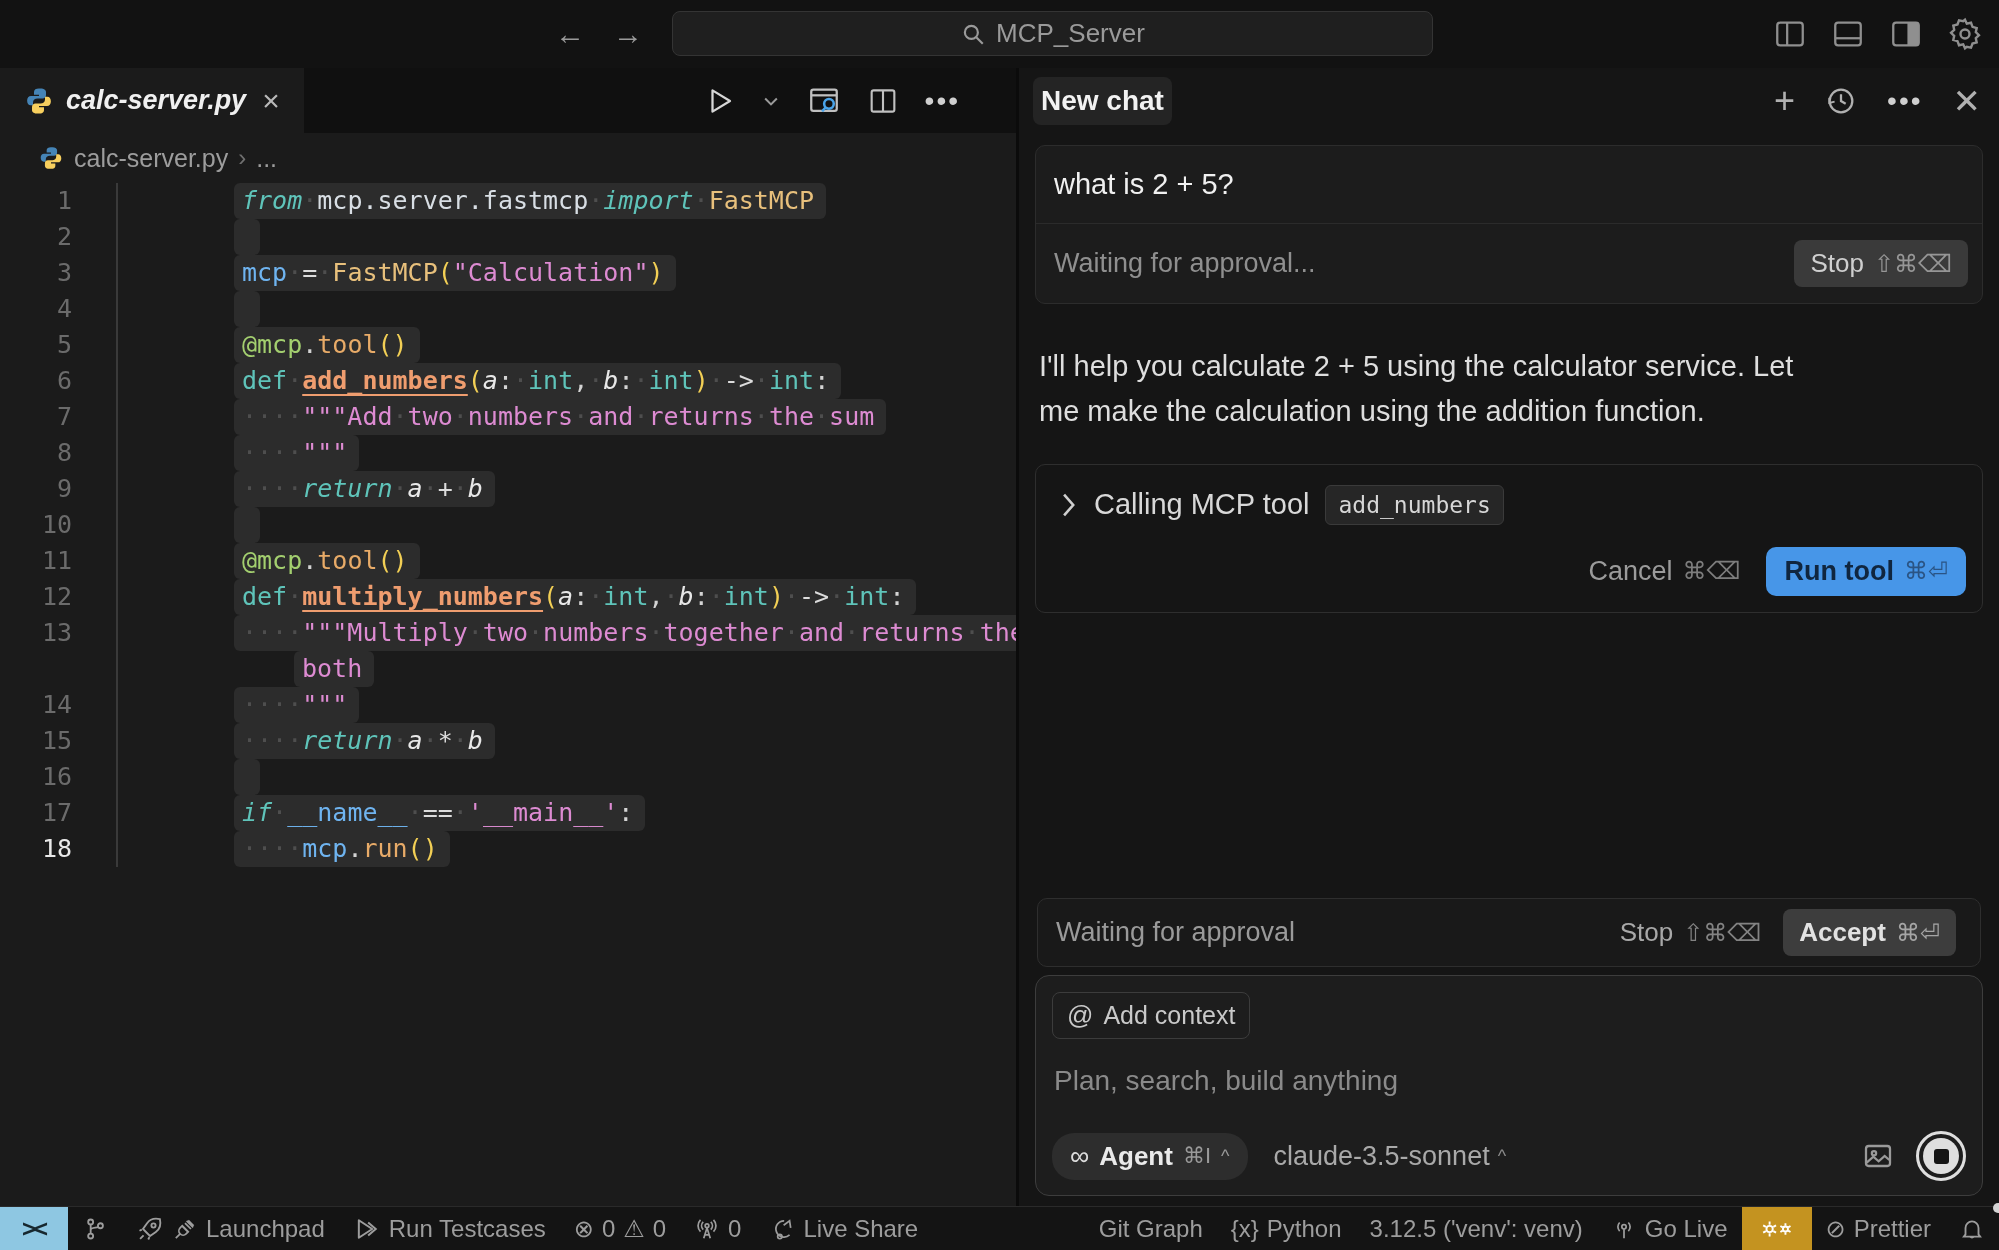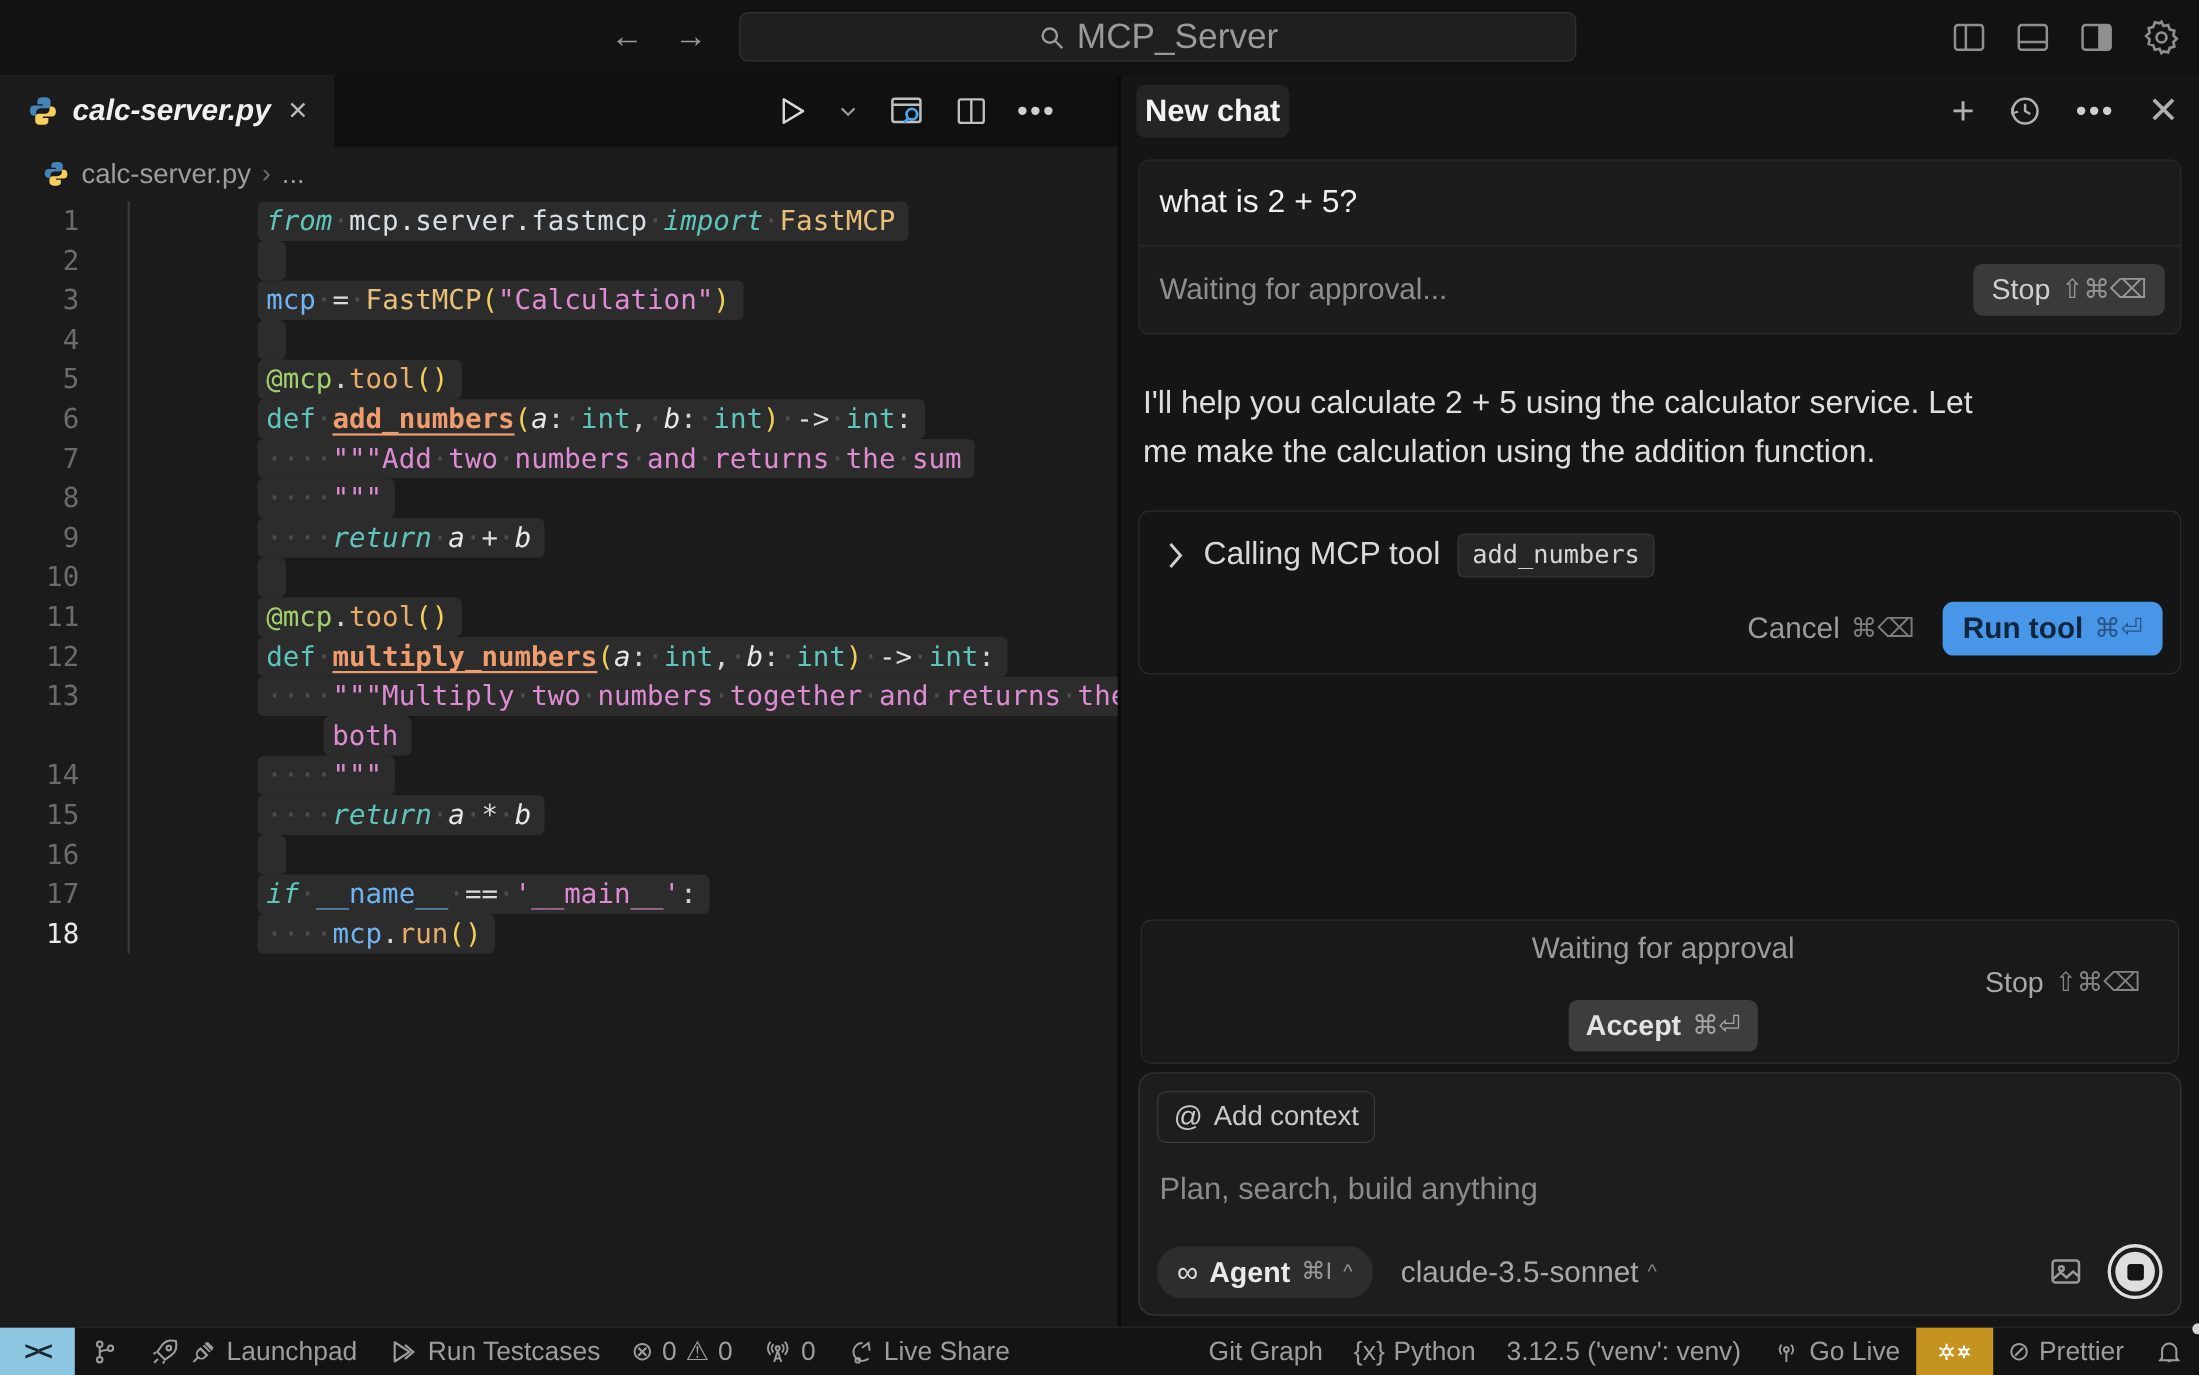--- a/index.html
+++ b/index.html
@@ -3,21 +3,21 @@
 <meta charset="utf-8">
 <style>
   * { margin:0; padding:0; box-sizing:border-box; }
   html,body { width:1999px; height:1250px; overflow:hidden; background:#111; font-family:"Liberation Sans", sans-serif; }
   .window { width:1999px; height:1250px; display:flex; flex-direction:column; background:#121212; }
 
   
   .titlebar { height:68px; background:#121212; position:relative; flex:0 0 auto; }
   .nav-arrows { position:absolute; left:555px; top:0; height:68px; display:flex; align-items:center; gap:28px; color:#9a9a9a; font-size:30px; }
   .nav-arrow { cursor:default; }
-  .searchbox { position:absolute; left:672px; top:11px; width:761px; height:45px; background:#1f1f1f; border:1px solid #343434; border-radius:8px; display:flex; align-items:center; justify-content:center; gap:10px; color:#9a9a9a; font-size:32px; }
+  .searchbox { position:absolute; left:672px; top:11px; width:761px; height:45px; background:#1f1f1f; border:1px solid #343434; border-radius:8px; display:flex; align-items:center; justify-content:center; gap:10px; color:#9a9a9a; font-size:26px; }
   .tb-icons { position:absolute; right:16px; top:0; height:68px; display:flex; align-items:center; gap:24px; }
   .tb-icons svg { display:block; }
 
   
   .main { flex:1 1 auto; display:flex; min-height:0; }
   .editor-group { width:1016px; flex:0 0 auto; display:flex; flex-direction:column; background:#1b1b1b; }
   .divider-v { width:3px; background:#0b0b0b; flex:0 0 auto; }
   .chat-panel { flex:1 1 auto; background:#151515; display:flex; flex-direction:column; min-width:0; }
 
   
@@ -81,21 +81,21 @@
   .tool-actions { display:flex; align-items:center; justify-content:flex-end; gap:26px; margin-top:22px; }
   .cancel-btn { display:flex; align-items:center; gap:10px; }
   .cancel-btn .lbl { color:#9b9b9b; font-size:27px; }
   .cancel-btn .keys { color:#7d7d7d; font-size:24px; }
   .run-btn { background:#4796e8; border-radius:10px; padding:9px 18px; display:flex; align-items:center; gap:10px; }
   .run-btn .lbl { color:#10263f; font-size:27px; font-weight:bold; }
   .run-btn .keys { color:#2a5484; font-size:24px; }
 
   .chat-spacer { flex:1 1 auto; }
 
-  .approval-bar { border:1px solid #2e2e2e; border-radius:10px; background:#191919; display:flex; align-items:center; padding:10px 12px 10px 18px; margin:0 2px;flex-direction:column; }
+  .approval-bar { border:1px solid #2e2e2e; border-radius:10px; background:#191919; display:flex; align-items:center; padding:10px 24px 10px 18px; margin:0 2px; }
   .approval-bar .status { color:#9a9a9a; font-size:27px; }
   .approval-bar .stop { margin-left:auto; display:flex; align-items:center; gap:10px; margin-right:22px; }
   .approval-bar .stop .lbl { color:#a8a8a8; font-size:26px; }
   .approval-bar .stop .keys { color:#838383; font-size:24px; }
   .accept-btn { background:#3d3d3d; border-radius:8px; padding:8px 16px; display:flex; align-items:center; gap:10px; }
   .accept-btn .lbl { color:#e2e2e2; font-size:26px; font-weight:bold; }
   .accept-btn .keys { color:#a5a5a5; font-size:24px; }
 
   .composer { border:1px solid #3d3d3d; border-radius:14px; background:#1d1d1d; margin:8px 0 10px 0; padding:16px 16px 14px 16px; flex:0 0 auto; }
   .ctx-chip { display:inline-flex; align-items:center; gap:10px; border:1px solid #3c3c3c; border-radius:8px; padding:7px 14px; color:#c9c9c9; font-size:25px; }

